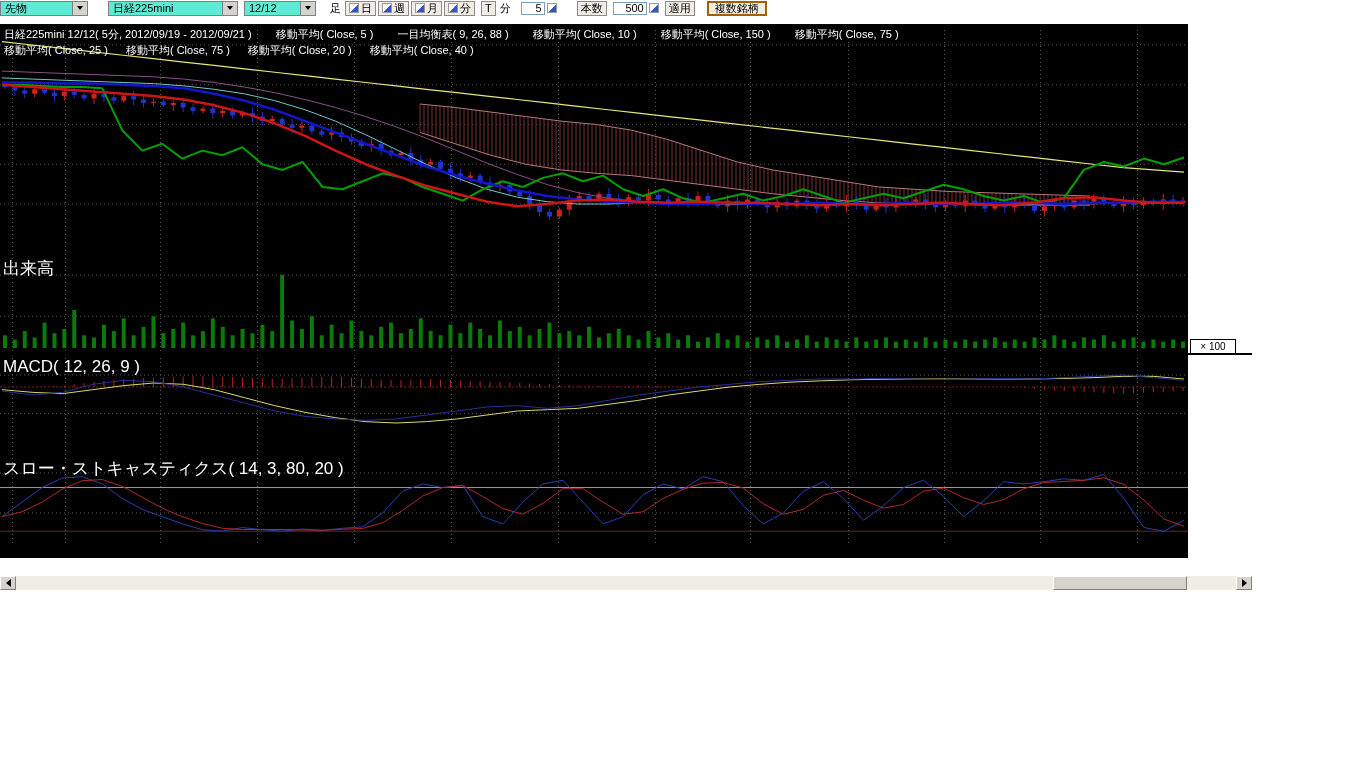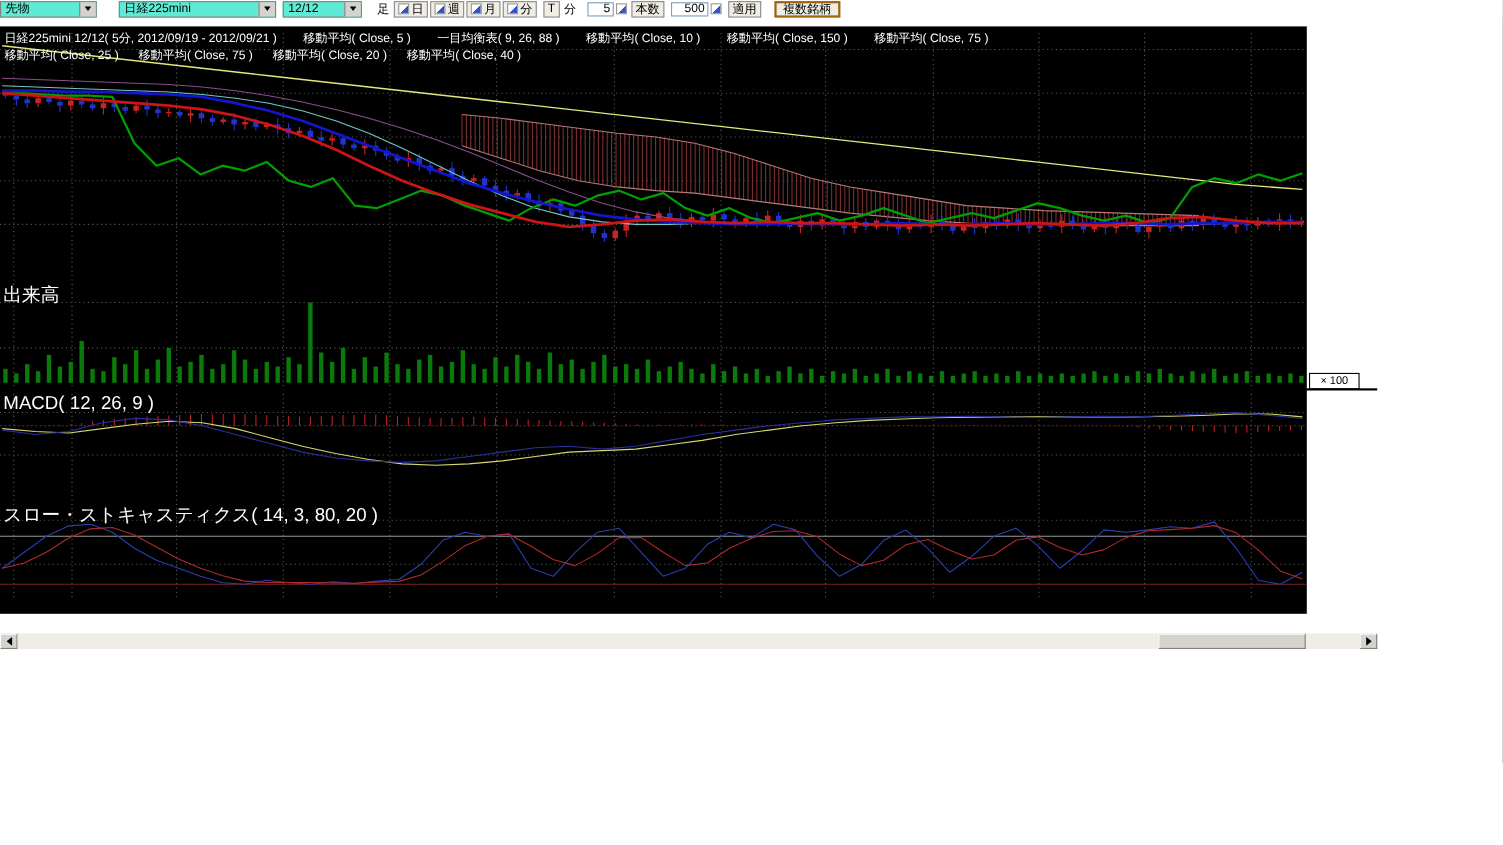--- a/index.html
+++ b/index.html
@@ -5,22 +5,22 @@
   html,body{margin:0;padding:0;background:#fff;}
   body{width:1366px;height:768px;overflow:hidden;position:relative;
        font-family:"Liberation Sans",sans-serif;}
   
   .toolbar{position:absolute;top:0;left:0;width:1366px;height:16px;background:#fff;
            display:flex;align-items:center;font-size:11px;gap:2px;}
   .combo{display:inline-flex;height:15px;border:1px solid #808080;background:#5eead4;align-items:stretch;box-sizing:border-box;}
   .combo-text{padding:0 4px;line-height:13px;flex:1;white-space:nowrap;overflow:hidden;}
   .combo-btn{width:14px;background:#d6d3ce;border-left:1px solid #808080;display:flex;align-items:center;justify-content:center;}
   .caret{width:0;height:0;border-left:3px solid transparent;border-right:3px solid transparent;border-top:4px solid #000;}
-  .w84{width:88px}.w130{width:143px}.w72{width:72px}
-  .ml18{margin-left:18px}.ml10{margin-left:10px}.ml6{margin-left:6px}.ml4{margin-left:4px}.ml2{margin-left:2px}
+  .w84{width:88px}.w130{width:130px}.w72{width:72px}
+  .ml18{margin-left:18px}.ml10{margin-left:10px}.ml6{margin-left:6px}.ml4{margin-left:4px}.ml2{margin-left:18px}
   .tlabel{padding:0 2px;white-space:nowrap;}
   .tbtn{height:15px;background:#f0ede4;border:1px solid #8a8a8a;font-size:11px;padding:0 3px;
         display:inline-flex;align-items:center;gap:2px;font-family:"Liberation Sans",sans-serif;white-space:nowrap;box-sizing:border-box;}
   .tbtn.multi{border:2px solid #a16207;padding:0 6px;}
   .mini-icon{width:10px;height:10px;border:1px solid #999;box-sizing:border-box;display:inline-block;
              background:linear-gradient(135deg,#fff 55%,#3355cc 55%);}
   .tinput{height:13px;border:1px solid #7f9db9;font-size:11px;text-align:right;padding:0 2px;box-sizing:border-box;
           font-family:"Liberation Sans",sans-serif;}
   .w22{width:24px}.w30{width:34px}
   

